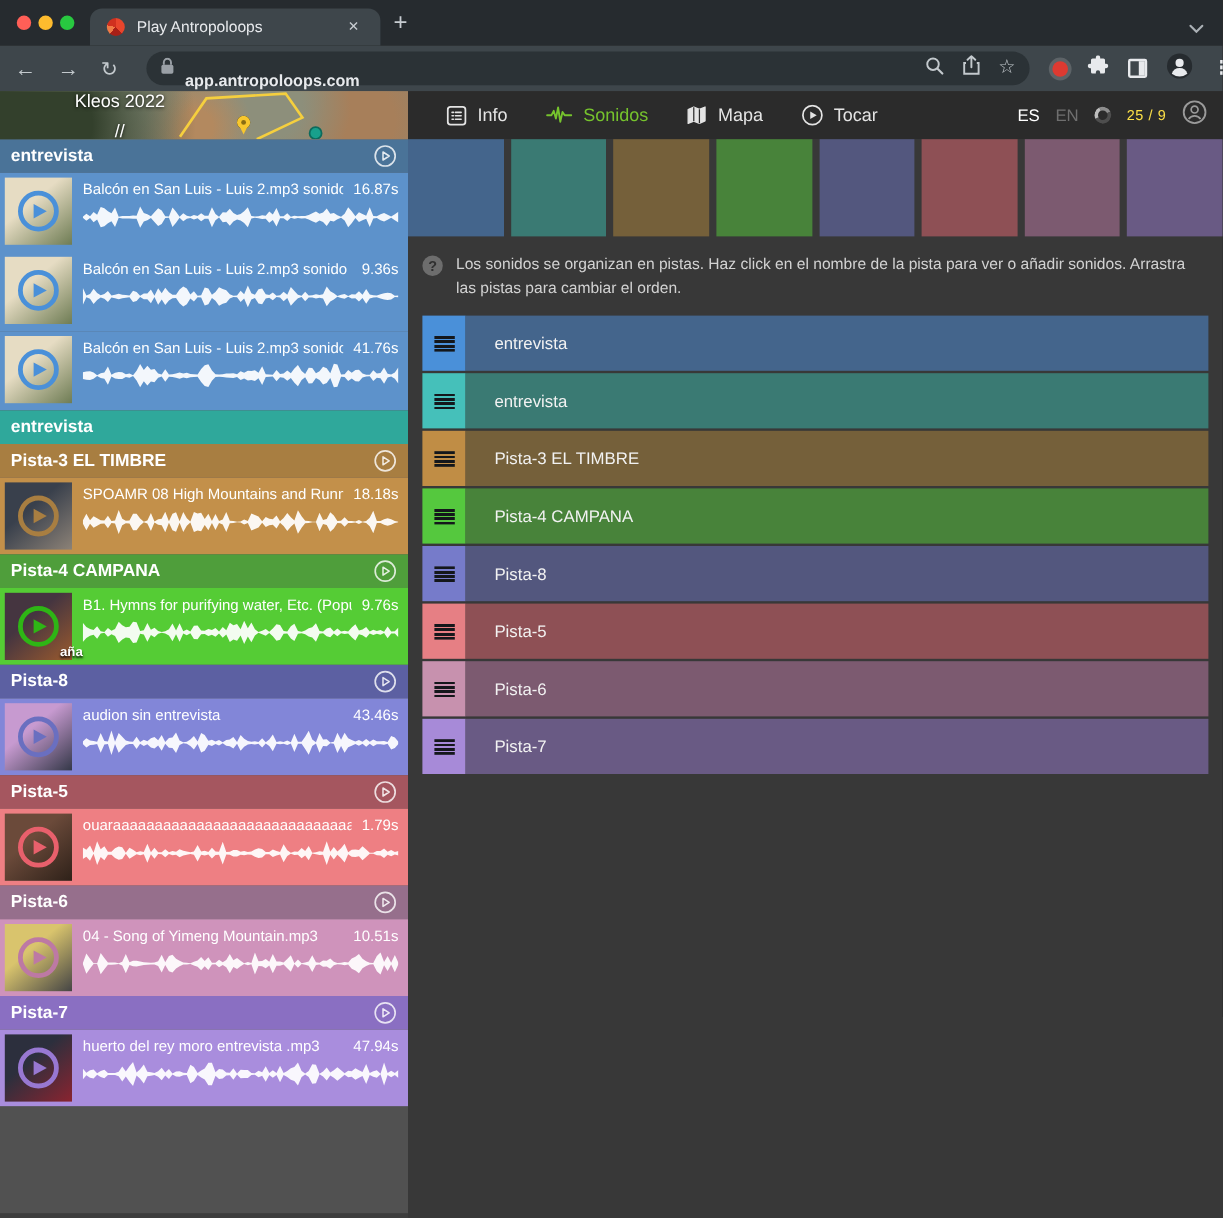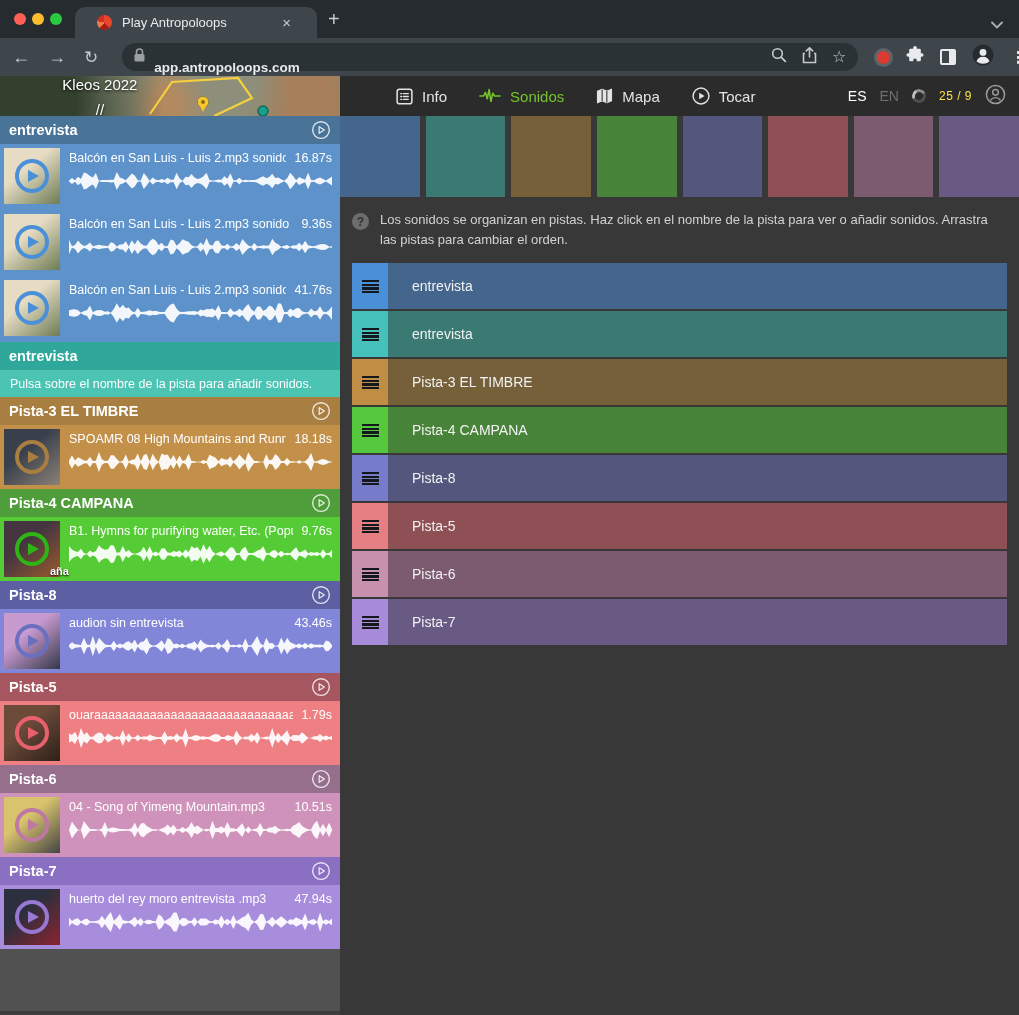--- a/index.html
+++ b/index.html
@@ -7,21 +7,21 @@
   body { font-family:"Liberation Sans","DejaVu Sans",sans-serif; }
   .screen { position:relative; width:1019px; height:1015px; overflow:hidden; background:#383838; }
 
   
   .titlebar { position:relative; height:38px; background:#262b2f; }
   .dot { position:absolute; top:13px; width:12px; height:12px; border-radius:50%; }
   .dot.r { left:14px; background:#ff5f57; }
   .dot.y { left:32px; background:#febc2e; }
   .dot.g { left:50px; background:#28c840; }
   .tab { position:absolute; left:75px; top:7px; width:242px; height:31px; background:#3e464b;
-         border-radius:10px 10px 0 0; display:flex; align-items:center; padding:0 22px; }
+         border-radius:10px 10px 0 0; display:flex; align-items:center; padding:0 14px; }
   .favicon { width:15px; height:15px; border-radius:50%; flex:none;
              background:conic-gradient(#e8452c 0 38%, #a81f16 38% 62%, #f07a45 62% 78%, #d0301f 78% 100%); }
   .tabtitle { flex:1; margin-left:10px; font-size:13px; color:#e8eaed; white-space:nowrap; overflow:hidden; }
   .tabclose { color:#c7ccd1; font-size:15px; line-height:1; padding:2px 4px; cursor:default; }
   .newtab { position:absolute; left:328px; top:8px; color:#c7ccd1; font-size:20px; font-weight:400; }
   .tabchev { position:absolute; right:16px; top:15px; }
 
   .toolbar { height:38px; background:#3e464b; display:flex; align-items:center; padding:0 12px; }
   .navbtn { color:#c3c9cd; font-size:18px; line-height:1; margin-right:18px; }
   .navbtn.reload { font-size:17px; }
@@ -44,21 +44,21 @@
     background:
       radial-gradient(circle at 10% 70%, #33402c 0 14%, rgba(51,64,44,0) 42%),
       radial-gradient(circle at 24% 20%, #9aa08c 0 10%, rgba(154,160,140,0) 30%),
       radial-gradient(circle at 48% 75%, #b3895f 0 8%, rgba(179,137,95,0) 26%),
       radial-gradient(circle at 66% 30%, #8d8f7b 0 12%, rgba(141,143,123,0) 30%),
       radial-gradient(circle at 88% 60%, #a77f5a 0 10%, rgba(167,127,90,0) 28%),
       linear-gradient(90deg, #46503d 0%, #7e7c66 22%, #95907a 55%, #8d8470 100%); }
   .photo svg { position:absolute; inset:0; }
   .crumb { position:absolute; left:9px; top:0; height:40px; display:flex; align-items:center; gap:8px;
            color:#fff; font-size:15px; text-shadow:0 1px 3px rgba(0,0,0,.85); white-space:nowrap;flex-direction:column; }
-  .appnav { display:flex; align-items:center; gap:32px; margin-left:56px; }
+  .appnav { display:flex; align-items:center; gap:32px; margin-left:32px; }
   .navitem { display:flex; align-items:center; gap:9px; color:#e4e4e4; font-size:15px; cursor:default; }
   .navitem.active { color:#76c32d; }
   .hdr-right { margin-left:auto; display:flex; align-items:center; gap:13px; margin-right:13px; }
   .lang { font-size:14px; color:#6f6f6f; }
   .lang.active { color:#fff; }
   .loader { width:14px; height:14px; border-radius:50%; border:3px solid #4e4e4e;
             border-left-color:#bdbdbd; border-top-color:#8d8d8d; transform:rotate(20deg); }
   .counter { color:#fde047; font-size:12px; letter-spacing:.5px; }
 
   
@@ -286,21 +286,20 @@
                 <svg class="wave" viewBox="0 0 240 24" preserveAspectRatio="none">
                   <path d="M0,12 L0.0,8.9 L2.7,8.2 L5.5,8.0 L8.2,9.1 L10.9,11.7 L13.6,9.9 L16.4,9.1 L19.1,3.7 L21.8,11.2 L24.5,9.4 L27.3,8.8 L30.0,8.9 L32.7,10.7 L35.5,10.1 L38.2,11.7 L40.9,7.5 L43.6,1.4 L46.4,6.9 L49.1,3.0 L51.8,6.7 L54.5,6.0 L57.3,10.1 L60.0,11.1 L62.7,6.3 L65.5,10.9 L68.2,10.7 L70.9,10.1 L73.6,9.1 L76.4,10.2 L79.1,9.5 L81.8,10.6 L84.5,10.8 L87.3,10.9 L90.0,6.1 L92.7,2.6 L95.5,1.6 L98.2,7.4 L100.9,10.7 L103.6,11.0 L106.4,10.7 L109.1,10.2 L111.8,10.0 L114.5,9.9 L117.3,10.8 L120.0,8.1 L122.7,9.3 L125.5,7.6 L128.2,7.9 L130.9,7.2 L133.6,9.5 L136.4,3.5 L139.1,10.8 L141.8,10.9 L144.5,11.2 L147.3,6.8 L150.0,10.5 L152.7,10.0 L155.5,7.4 L158.2,9.9 L160.9,5.5 L163.6,2.3 L166.4,7.9 L169.1,10.6 L171.8,4.8 L174.5,5.0 L177.3,9.8 L180.0,8.0 L182.7,3.9 L185.5,5.3 L188.2,9.9 L190.9,1.3 L193.6,1.9 L196.4,10.9 L199.1,10.8 L201.8,7.0 L204.5,9.4 L207.3,6.9 L210.0,6.6 L212.7,10.2 L215.5,11.2 L218.2,11.3 L220.9,7.1 L223.6,10.0 L226.4,9.6 L229.1,4.6 L231.8,10.3 L234.5,11.1 L237.3,9.1 L240.0,4.5 L240,12 L240.0,19.5 L237.3,14.9 L234.5,12.9 L231.8,13.7 L229.1,19.4 L226.4,14.4 L223.6,14.0 L220.9,16.9 L218.2,12.7 L215.5,12.8 L212.7,13.8 L210.0,17.4 L207.3,17.1 L204.5,14.6 L201.8,17.0 L199.1,13.2 L196.4,13.1 L193.6,22.1 L190.9,22.7 L188.2,14.1 L185.5,18.7 L182.7,20.1 L180.0,16.0 L177.3,14.2 L174.5,19.0 L171.8,19.2 L169.1,13.4 L166.4,16.1 L163.6,21.7 L160.9,18.5 L158.2,14.1 L155.5,16.6 L152.7,14.0 L150.0,13.5 L147.3,17.2 L144.5,12.8 L141.8,13.1 L139.1,13.2 L136.4,20.5 L133.6,14.5 L130.9,16.8 L128.2,16.1 L125.5,16.4 L122.7,14.7 L120.0,15.9 L117.3,13.2 L114.5,14.1 L111.8,14.0 L109.1,13.8 L106.4,13.3 L103.6,13.0 L100.9,13.3 L98.2,16.6 L95.5,22.4 L92.7,21.4 L90.0,17.9 L87.3,13.1 L84.5,13.2 L81.8,13.4 L79.1,14.5 L76.4,13.8 L73.6,14.9 L70.9,13.9 L68.2,13.3 L65.5,13.1 L62.7,17.7 L60.0,12.9 L57.3,13.9 L54.5,18.0 L51.8,17.3 L49.1,21.0 L46.4,17.1 L43.6,22.6 L40.9,16.5 L38.2,12.3 L35.5,13.9 L32.7,13.3 L30.0,15.1 L27.3,15.2 L24.5,14.6 L21.8,12.8 L19.1,20.3 L16.4,14.9 L13.6,14.1 L10.9,12.3 L8.2,14.9 L5.5,16.0 L2.7,15.8 L0.0,15.1 Z" fill="rgba(255,255,255,0.93)"></path>
                 </svg>
               </div>
             </div>
           </section>
           <section>
             <div class="sechead" style="background:#2fa89b">
               <span>entrevista</span>
             </div>
-            <div class="sechint" style="background:#4cc4b3">Pulsa sobre el nombre de la pista para añadir sonidos.</div>
           </section>
           <section>
             <div class="sechead" style="background:#a87e41">
               <span>Pista-3 EL TIMBRE</span>
               <span class="playall"><svg width="20" height="20" viewBox="0 0 24 24">
                   <circle cx="12" cy="12" r="10" fill="none" stroke="rgba(255,255,255,.8)" stroke-width="1.7"></circle>
                   <path d="M9.8 8l6.2 4-6.2 4z" fill="none" stroke="rgba(255,255,255,.85)" stroke-width="1.5" stroke-linejoin="round"></path>
                 </svg></span>
             </div>
             <div class="clip" style="background:#c3904a">

